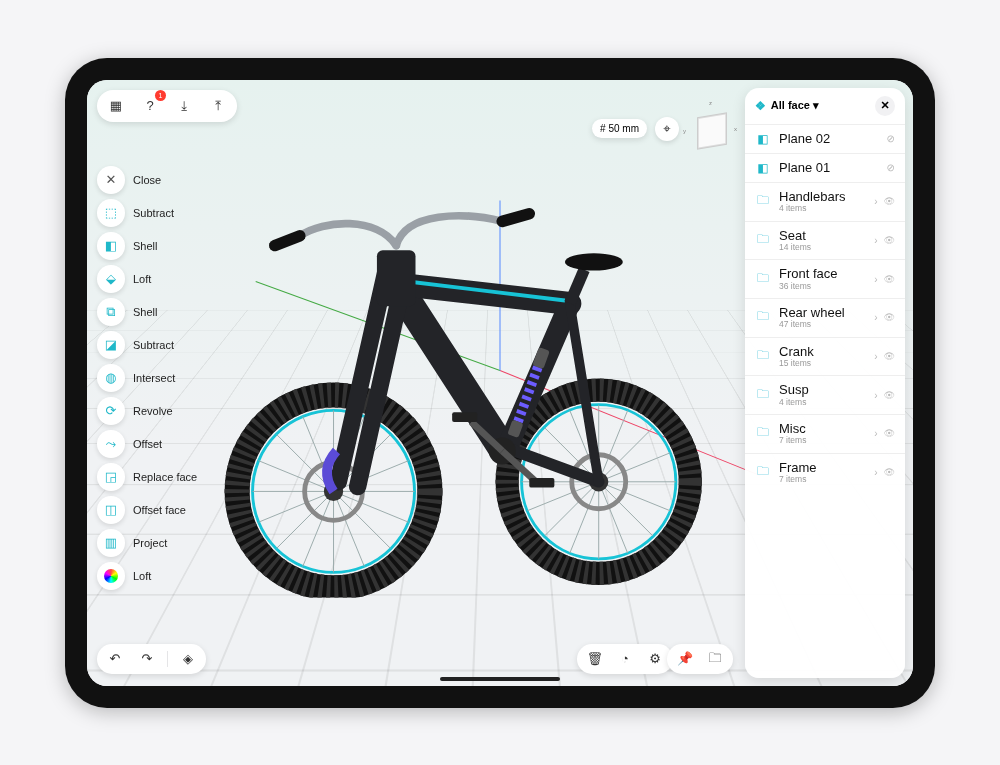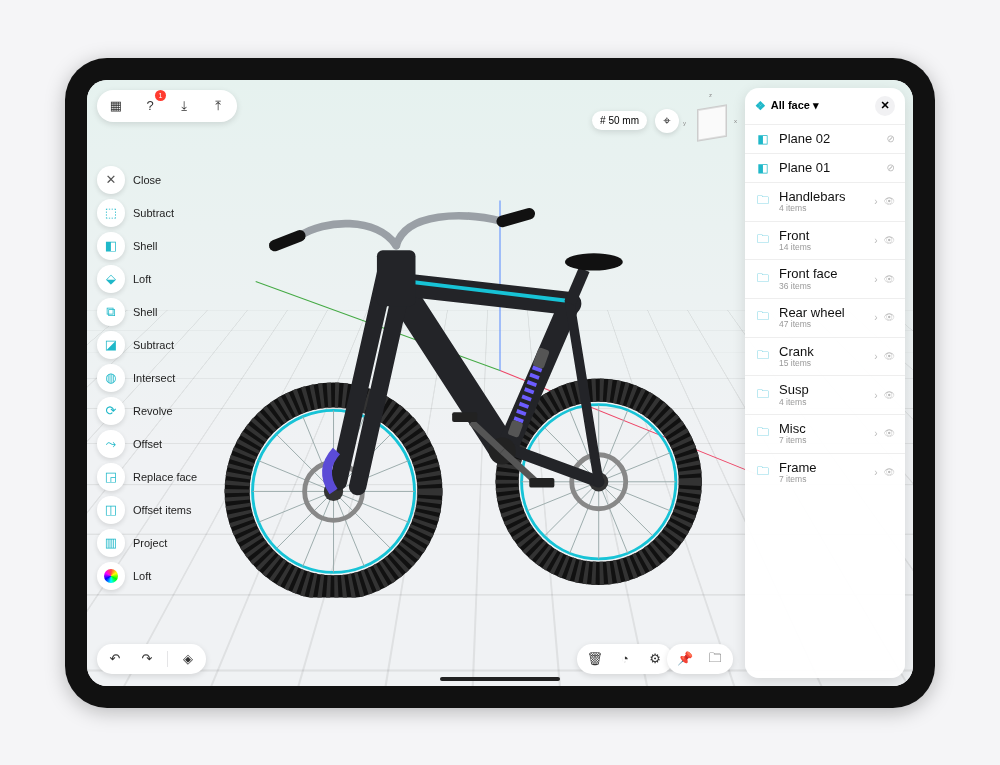--- a/index.html
+++ b/index.html
@@ -52,21 +52,21 @@
     display:flex; align-items:center; justify-content:center;
     font-size:13px; color:#333; cursor:pointer;
   }
   .circle{ background:#fff; box-shadow:0 2px 5px rgba(0,0,0,.12); }
 
   .top-left { position:absolute; top:10px; left:10px; gap:8px; }
   .top-left .iconbtn{ width:26px; height:26px; }
   .badge{ position:absolute; top:-3px; right:-3px; width:11px; height:11px; border-radius:50%; background:#ff3b30; color:#fff; font-size:7px; display:flex; align-items:center; justify-content:center;}
   .relpos{position:relative;}
 
-  .top-right-cluster{ position:absolute; top:20px; right:180px; display:flex; gap:8px; align-items:center;}
+  .top-right-cluster{ position:absolute; top:28px; right:180px; display:flex; gap:8px; align-items:center;}
   .grid-chip{ font-size:10px; padding:4px 8px; }
 
   .viewcube{
     width:42px; height:42px; position:relative; margin-left:4px; cursor:pointer;
   }
   .viewcube .cube{
     width:34px; height:34px; background:#fafafa; border:1px solid #ccc;
     transform: rotateX(18deg) rotateY(-28deg);
     transform-style:preserve-3d; position:absolute; left:4px; top:6px;
     box-shadow:inset 0 0 0 1px #ddd;
@@ -202,21 +202,21 @@
         <div class="tool">
           <div class="bub" style="color: rgb(31, 184, 201);">⤳</div>
           <span class="lbl">Offset</span>
         </div>
         <div class="tool">
           <div class="bub" style="color: rgb(31, 184, 201);">◲</div>
           <span class="lbl">Replace face</span>
         </div>
         <div class="tool">
           <div class="bub" style="color: rgb(31, 184, 201);">◫</div>
-          <span class="lbl">Offset items</span>
+          <span class="lbl">Offset face</span>
         </div>
         <div class="tool">
           <div class="bub" style="color: rgb(31, 184, 201);">▥</div>
           <span class="lbl">Project</span>
         </div>
         <div class="tool">
           <div class="bub">
             <div class="ic-color"></div>
           </div>
           <span class="lbl">Loft</span>
@@ -355,21 +355,21 @@
               <div class="sub">4 items</div>
             </div>
             <div class="act">
               <span>›</span>
               <span style="font-size: 9px;">👁</span>
             </div>
           </div>
           <div class="row">
             <div class="ic folder">🗀</div>
             <div class="txt">
-              <div class="name">Front</div>
+              <div class="name">Seat</div>
               <div class="sub">14 items</div>
             </div>
             <div class="act">
               <span>›</span>
               <span style="font-size: 9px;">👁</span>
             </div>
           </div>
           <div class="row">
             <div class="ic folder">🗀</div>
             <div class="txt">

